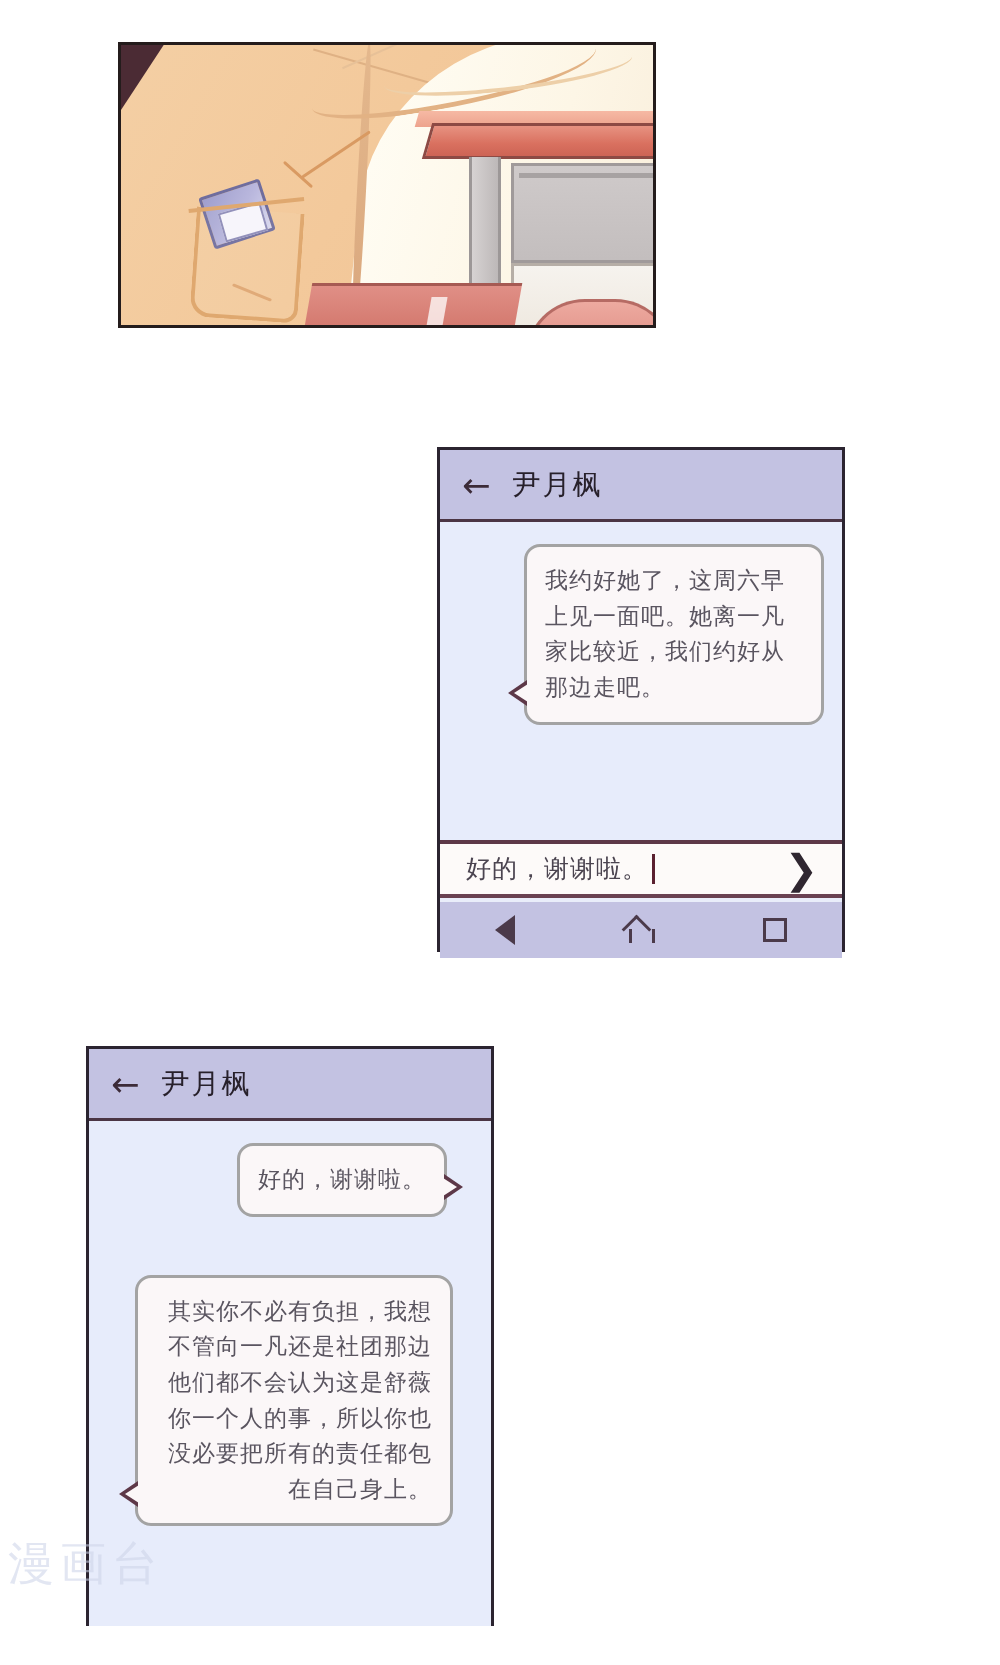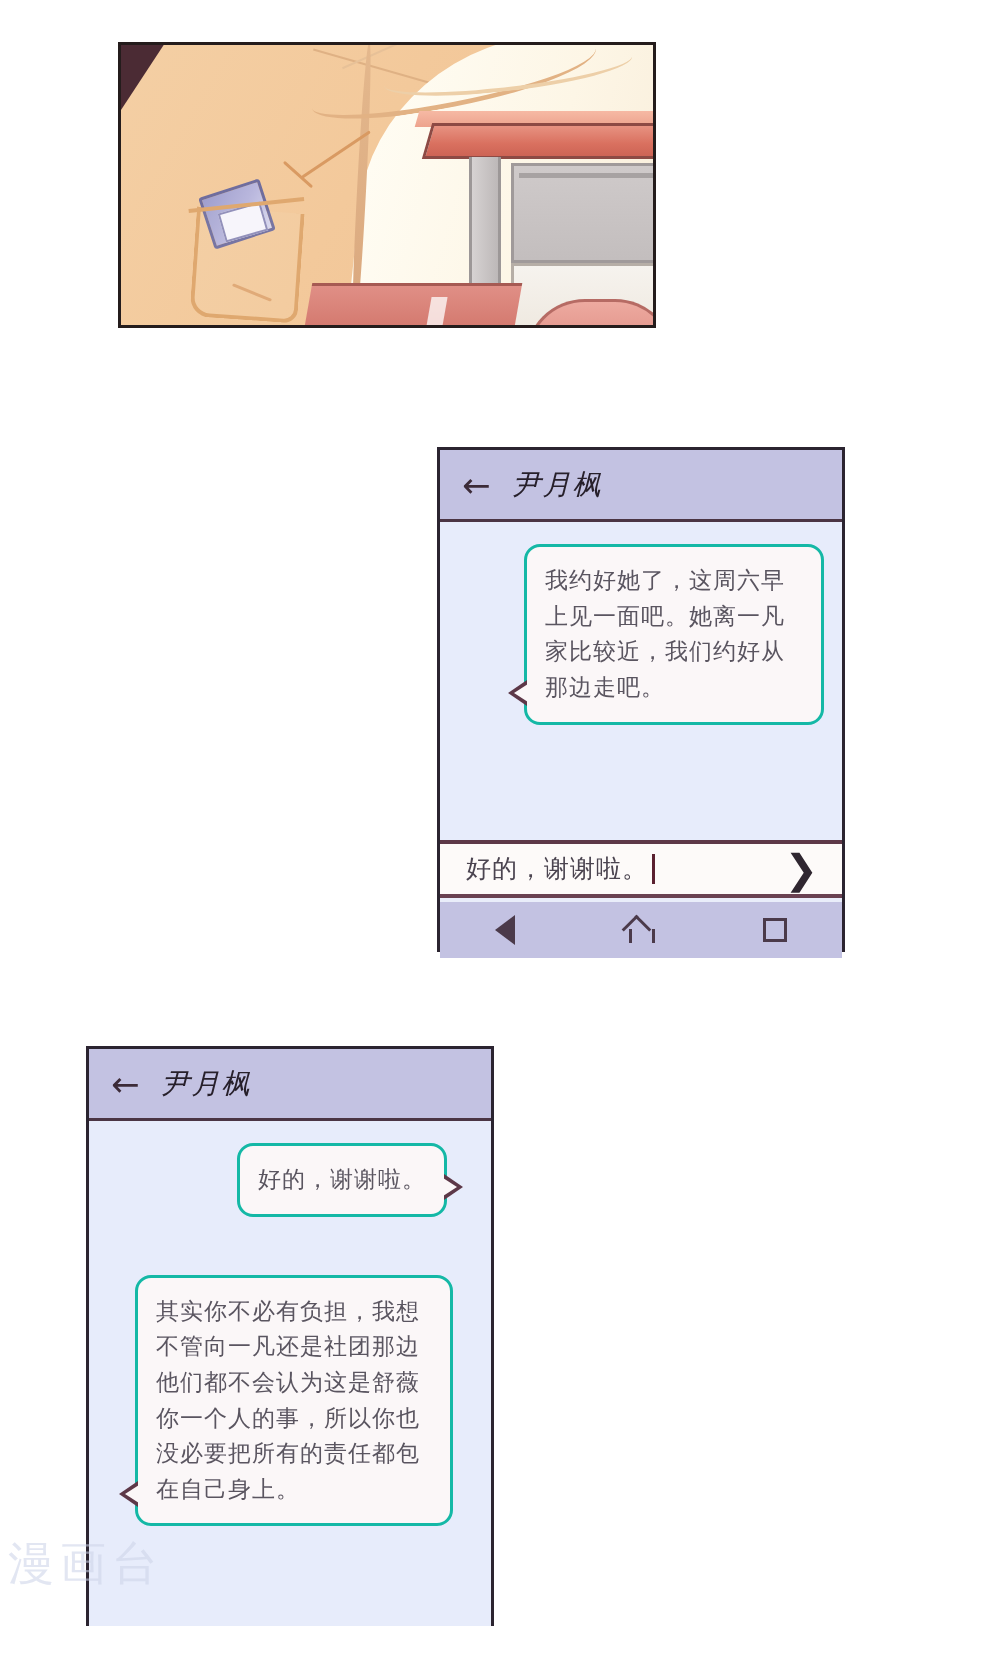--- a/index.html
+++ b/index.html
@@ -195,35 +195,34 @@
     color: #3c2b38;
     line-height: 1;
     font-family: "DejaVu Sans", sans-serif;
   }
   .header-title {
     font-size: 28px;
     color: #27202b;
     letter-spacing: 2px;
     font-weight: 500;
     font-family: "Liberation Sans", "DejaVu Sans", sans-serif;
-    font-style: italic;
   }
   .chat-body {
     position: relative;
     background: #e7ecfb;
     padding: 22px 18px 0 18px;
     flex: 1;
   }
   #phone-1 .chat-body { height: 318px; }
   #phone-2 .chat-body { height: 505px; }
 
   .bubble {
     position: relative;
     background: #fbf7f8;
-    border: 3px solid #14b8a6;
+    border: 3px solid #a3a3a3;
     border-radius: 16px;
     padding: 16px 18px;
     font-size: 23px;
     line-height: 1.55;
     color: #5a5560;
     letter-spacing: 1px;
     font-family: "Liberation Sans", "DejaVu Sans", sans-serif;
   }
   .bubble.incoming { margin-left: 28px; }
   .bubble.incoming::before {
@@ -410,19 +409,19 @@
   <div class="phone" id="phone-2">
     <div class="phone-header">
       <span class="back-arrow">←</span>
       <span class="header-title">尹月枫</span>
     </div>
     <div class="chat-body">
       <div class="row-right">
         <div class="bubble outgoing" style="max-width:230px;">好的，谢谢啦。</div>
       </div>
       <div class="row-left" style="margin-top:58px;">
-        <div class="bubble incoming" style="max-width:318px;">其实你不必有负担，我想不管向一凡还是社团那边他们都不会认为这是舒薇你一个人的事，所以你也没必要把所有的责任都包在自己身上。</div>
+        <div class="bubble incoming" style="max-width:318px;text-align:right;">其实你不必有负担，我想不管向一凡还是社团那边他们都不会认为这是舒薇你一个人的事，所以你也没必要把所有的责任都包在自己身上。</div>
       </div>
     </div>
   </div>
 
   <div class="watermark">漫画台</div>
 </div>
 
 </body></html>

